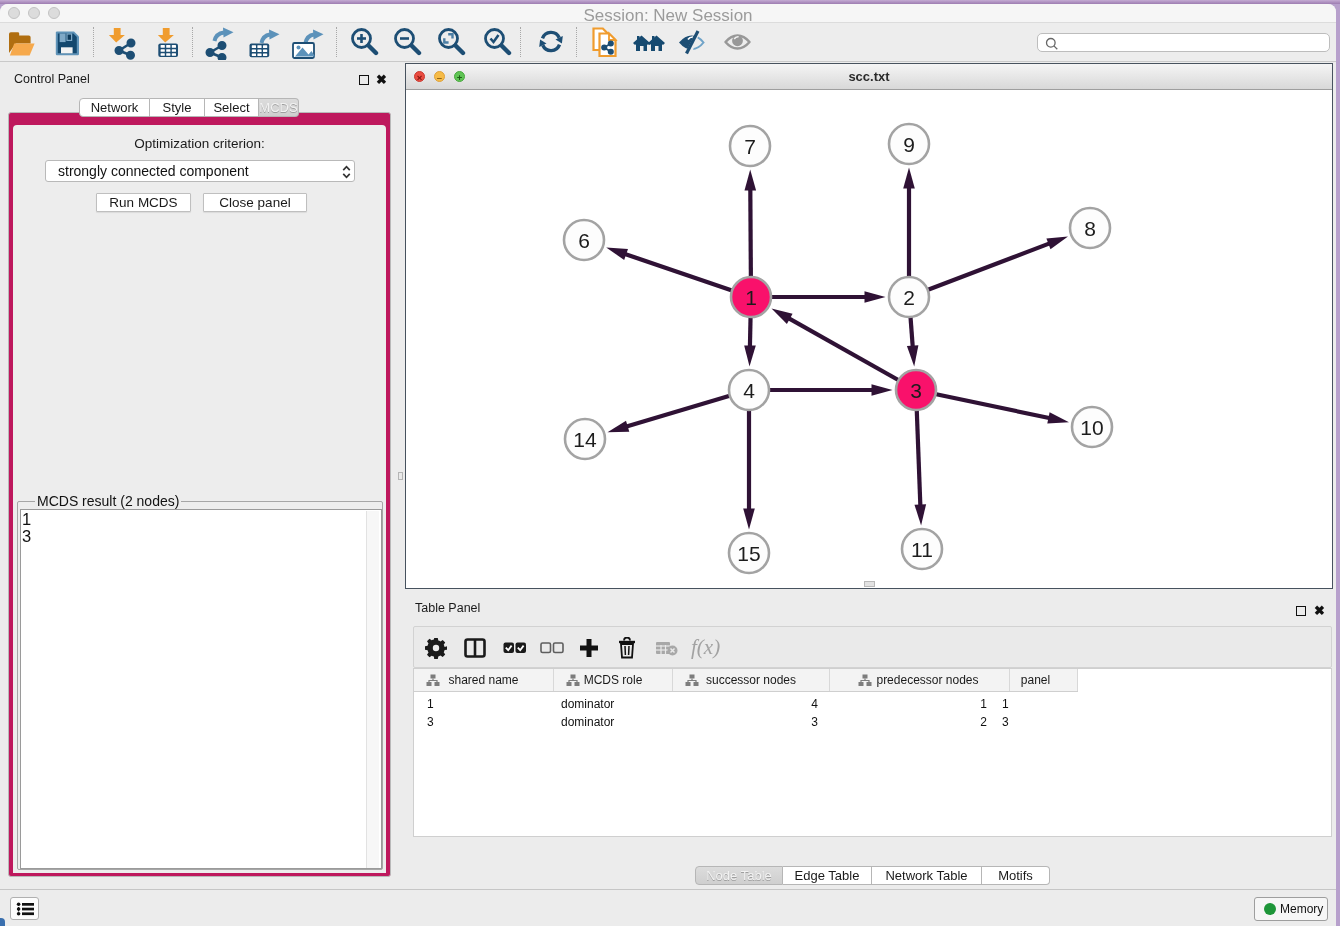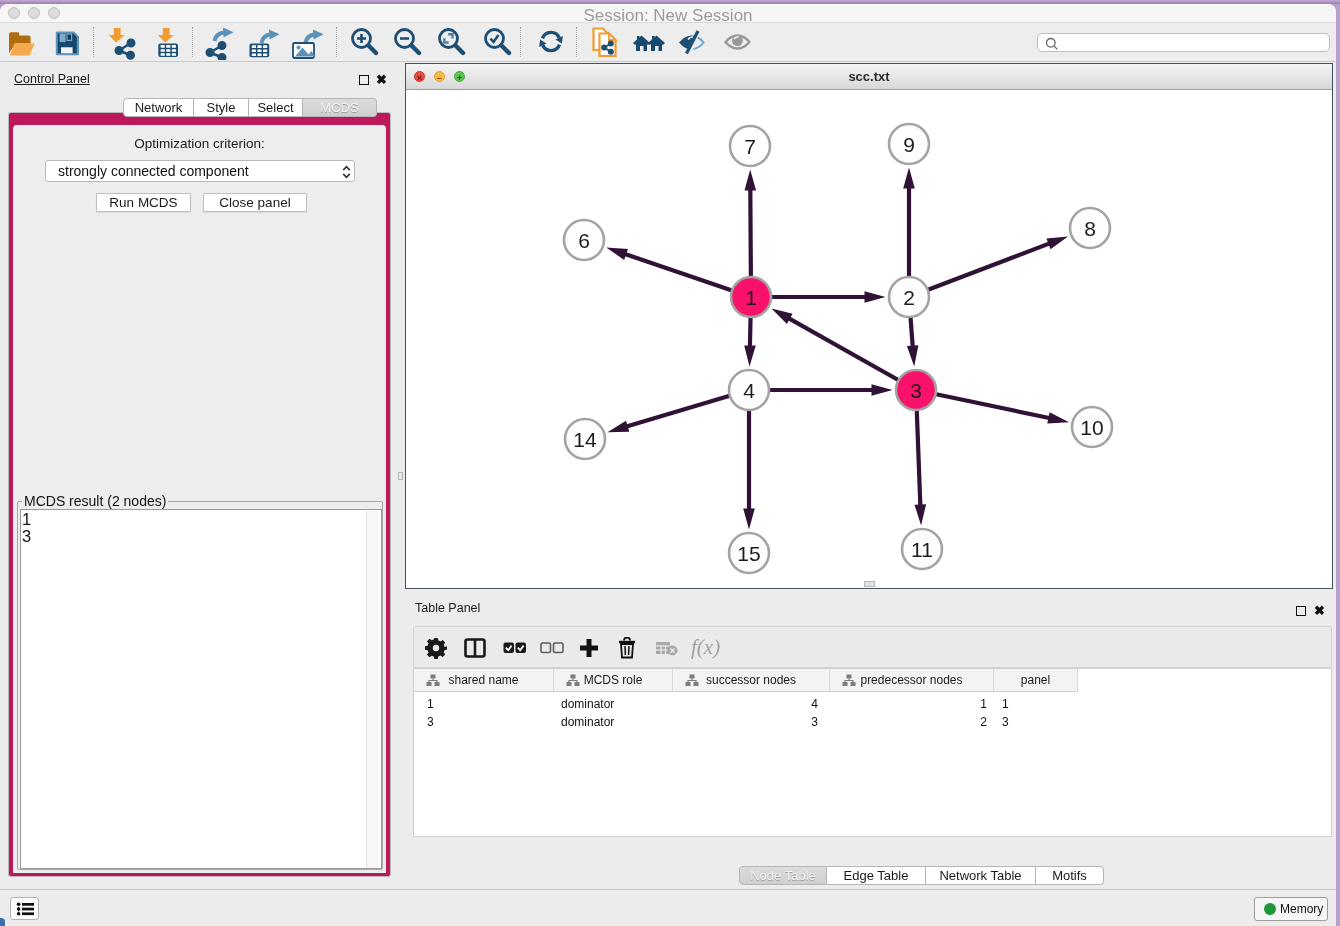--- a/index.html
+++ b/index.html
@@ -13,22 +13,22 @@
 #wtitle { position:absolute; top:2px; left:0; width:100%; text-align:center;
   font-size:17px; color:#9b9b9b; }
 #toolbar { position:absolute; left:0; top:19px; width:100%; height:39px;
   background:#ededed; border-bottom:1px solid #c9c9c9; }
 .sep { position:absolute; top:4px; height:30px; width:0;
   border-left:1px dotted #a8a8a8; }
 .ticon { position:absolute; top:3px; }
 #search { position:absolute; left:1037px; top:29px; width:293px; height:19px;
   background:#fff; border:1px solid #bdbdbd; border-radius:5px; }
 
-#cp-title { position:absolute; left:14px; top:68px; font-size:12.5px; color:#1a1a1a;text-decoration:underline;}
-.tabseg { position:absolute; display:flex; z-index:5;margin-left:44px; }
+#cp-title { position:absolute; left:14px; top:68px; font-size:12.5px; color:#1a1a1a;}
+.tabseg { position:absolute; display:flex; z-index:5; }
 .tabseg .seg { height:19px; background:#fff; border:1px solid #b6b6b6;
   border-left:none; font-size:13px; color:#1a1a1a; text-align:center;
   line-height:17px; }
 .tabseg .seg.first { border-left:1px solid #b6b6b6; border-radius:4px 0 0 4px; }
 .tabseg .seg.last { border-radius:0 4px 4px 0; }
 .tabseg .seg.sel { background:linear-gradient(#dcdcdc,#cfcfcf); color:#f2f2f2;
   text-shadow:0 1px 0 #9e9e9e; }
 #cp-outer { position:absolute; left:8px; top:108px; width:383px; height:765px;
   background:#be185d; border:1px solid #b9b9b9; border-radius:3px; }
 #cp-inner { position:absolute; left:4px; top:12px; width:373px; height:748px;
@@ -36,21 +36,21 @@
 #optlabel { position:absolute; left:0; top:11px; width:100%; text-align:center;
   font-size:13.5px; color:#1a1a1a; }
 #combo { position:absolute; left:32px; top:35px; width:310px; height:22px;
   background:#fff; border:1px solid #b9b9b9; border-radius:3px;
   font-size:14px; color:#111; line-height:20px; padding-left:12px; }
 .btn { position:absolute; height:19px; background:#fff; border:1px solid #bfbfbf;
   border-radius:1px; font-size:13.5px; color:#1a1a1a; text-align:center;
   line-height:17px; box-shadow:0 1px 1px rgba(0,0,0,0.08); }
 #fieldset { position:absolute; left:4px; top:376px; width:366px; height:369px;
   border:1px solid #a6a6a6; border-radius:2px; }
-#legend { position:absolute; left:4px; top:-9px; background:#ededed;
+#legend { position:absolute; left:17px; top:-9px; background:#ededed;
   font-size:14px; color:#111; padding:0 2px; }
 #mcdsbox { position:absolute; left:2px; top:7px; width:362px; height:360px;
   background:#fff; border:1px solid #9a9a9a; font-size:16.5px; color:#111;
   line-height:16.5px; padding:1px 0 0 1px; }
 #mcdsscroll { position:absolute; right:2px; top:1px; width:13px; height:357px;
   background:#f7f7f7; border-left:1px solid #e2e2e2; }
 
 #netwin { position:absolute; left:405px; top:59px; width:928px; height:526px;
   border:1px solid #47525e; background:#fff; }
 #nettitle { position:absolute; left:0; top:0; width:100%; height:26px;
@@ -247,21 +247,21 @@
   <path fill="none" stroke="#f2f2f2" stroke-width="1.6" d="M11.2 13 a4.6 4.6 0 0 1 4.4 -2.2"></path>
 </svg>
 </div>
   <div id="cp-title">Control Panel</div>
   <div style="position:absolute;left:359px;top:71px;width:10px;height:10px;border:1.5px solid #111;"></div>
   <div style="position:absolute;left:376px;top:68px;font-size:13px;font-weight:bold;color:#111;">✖</div>
   <div class="tabseg" style="left:79px; top:94px;">
     <div class="seg first" style="width:71px;">Network</div>
     <div class="seg" style="width:55px;">Style</div>
     <div class="seg" style="width:54px;">Select</div>
-    <div class="seg last sel" style="width:74px;">MCDS</div>
+    <div class="seg last sel" style="width:40px;">MCDS</div>
   </div>
   <div id="cp-outer">
     <div id="cp-inner">
       <div id="optlabel">Optimization criterion:</div>
       <div id="combo">strongly connected component<svg style="position:absolute;right:2px;top:4px" width="11" height="14" viewBox="0 0 11 15">
             <path fill="none" stroke="#333" stroke-width="1.8" d="M2 5.5 L5.5 1.8 9 5.5 M2 9.5 L5.5 13.2 9 9.5"></path>
           </svg></div>
       <div class="btn" style="left:83px; top:68px; width:95px;">Run MCDS</div>
       <div class="btn" style="left:190px; top:68px; width:104px;">Close panel</div>
       <div id="fieldset">
@@ -403,21 +403,21 @@
             <path fill="none" stroke="#7d7d7d" stroke-width="1.2" d="M7 4.5 V6.5 M3 8 V6.5 H11 V8"></path>
           </svg>MCDS role</div>
 <div class="hcell" style="left:259px;width:157px;"><svg style="position:absolute;left:12px;top:5px" width="14" height="13" viewBox="0 0 14 13">
             <g fill="#7d7d7d">
               <rect x="4.5" y="0.5" width="5" height="4"></rect>
               <rect x="0.5" y="8" width="5" height="4"></rect>
               <rect x="8.5" y="8" width="5" height="4"></rect>
             </g>
             <path fill="none" stroke="#7d7d7d" stroke-width="1.2" d="M7 4.5 V6.5 M3 8 V6.5 H11 V8"></path>
           </svg>successor nodes</div>
-<div class="hcell" style="left:416px;width:164px;"><svg style="position:absolute;left:12px;top:5px" width="14" height="13" viewBox="0 0 14 13">
+<div class="hcell" style="left:432px;width:164px;"><svg style="position:absolute;left:12px;top:5px" width="14" height="13" viewBox="0 0 14 13">
             <g fill="#7d7d7d">
               <rect x="4.5" y="0.5" width="5" height="4"></rect>
               <rect x="0.5" y="8" width="5" height="4"></rect>
               <rect x="8.5" y="8" width="5" height="4"></rect>
             </g>
             <path fill="none" stroke="#7d7d7d" stroke-width="1.2" d="M7 4.5 V6.5 M3 8 V6.5 H11 V8"></path>
           </svg>predecessor nodes</div>
 <div class="hcell" style="left:580px;width:84px;">panel</div>
       </div>
 <div class="rtext" style="left:13px;top:28px;">1</div>
@@ -426,21 +426,21 @@
 <div class="rtext" style="left:470px;top:28px;width:103px;text-align:right;">1</div>
 <div class="rtext" style="left:588px;top:28px;">1</div>
 <div class="rtext" style="left:13px;top:46px;">3</div>
 <div class="rtext" style="left:147px;top:46px;">dominator</div>
 <div class="rtext" style="left:300px;top:46px;width:104px;text-align:right;">3</div>
 <div class="rtext" style="left:470px;top:46px;width:103px;text-align:right;">2</div>
 <div class="rtext" style="left:588px;top:46px;">3</div>
   </div>
   <div class="tabseg" style="left:695px; top:862px;">
     <div class="seg first sel" style="width:88px;">Node Table</div>
-    <div class="seg" style="width:99px;">Edge Table</div>
+    <div class="seg" style="width:89px;">Edge Table</div>
     <div class="seg" style="width:110px;">Network Table</div>
     <div class="seg last" style="width:68px;">Motifs</div>
   </div>
   <div id="statusline"></div>
   <div id="listbtn">
       <svg style="position:absolute;left:5px;top:4px" width="18" height="14" viewBox="0 0 18 14">
         <line x1="2.6" y1="2" x2="2.6" y2="12" stroke="#111" stroke-width="1" stroke-dasharray="1.5 1.5"></line>
         <g fill="#111">
           <circle cx="2.6" cy="2.3" r="1.8"></circle>
           <circle cx="2.6" cy="7" r="1.8"></circle>

